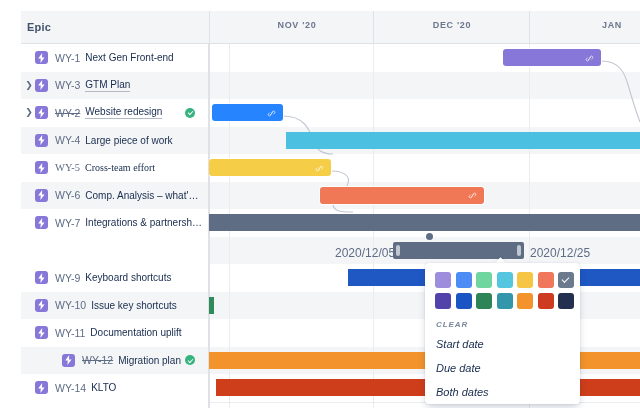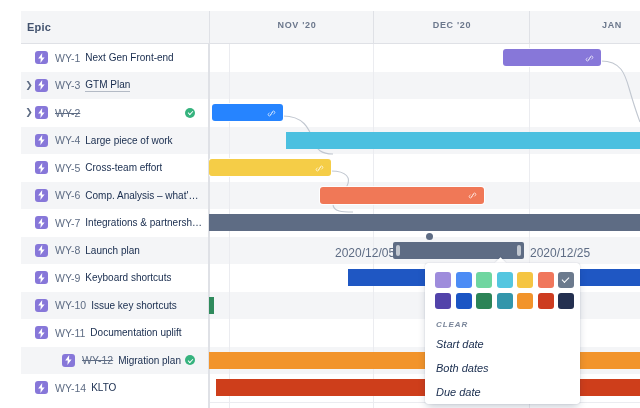--- a/index.html
+++ b/index.html
@@ -198,33 +198,34 @@
         <span class="title underline">GTM Plan</span>
       </div>
       <div class="sb-row " style="top: 55px;">
         <span class="caret">❯</span>
         <span class="epic-icon">
           <svg width="9" height="10" viewBox="0 0 9 10">
             <path d="M5.2 0 L1.2 5.4 H3.8 L3.4 10 L7.6 4.4 H5 Z" fill="#fff"></path>
           </svg>
         </span>
         <span class="key struck">WY-2</span>
+        <span class="title underline">Website redesign</span>
         <span class="donecheck"></span>
       </div>
       <div class="sb-row alt" style="top: 82.5px;">
         <span class="caret hidden">❯</span>
         <span class="epic-icon">
           <svg width="9" height="10" viewBox="0 0 9 10">
             <path d="M5.2 0 L1.2 5.4 H3.8 L3.4 10 L7.6 4.4 H5 Z" fill="#fff"></path>
           </svg>
         </span>
         <span class="key">WY-4</span>
         <span class="title">Large piece of work</span>
       </div>
-      <div class="sb-row " style="top: 110px;">
+      <div class="sb-row " style="top: 110px; font-family: Liberation Serif, serif;">
         <span class="caret hidden">❯</span>
         <span class="epic-icon">
           <svg width="9" height="10" viewBox="0 0 9 10">
             <path d="M5.2 0 L1.2 5.4 H3.8 L3.4 10 L7.6 4.4 H5 Z" fill="#fff"></path>
           </svg>
         </span>
         <span class="key">WY-5</span>
         <span class="title">Cross-team effort</span>
       </div>
       <div class="sb-row alt" style="top: 137.5px;">
@@ -239,30 +240,20 @@
       </div>
       <div class="sb-row " style="top: 165px;">
         <span class="caret hidden">❯</span>
         <span class="epic-icon">
           <svg width="9" height="10" viewBox="0 0 9 10">
             <path d="M5.2 0 L1.2 5.4 H3.8 L3.4 10 L7.6 4.4 H5 Z" fill="#fff"></path>
           </svg>
         </span>
         <span class="key">WY-7</span>
         <span class="title">Integrations &amp; partnership API</span>
-      </div>
-      <div class="sb-row alt" style="top: 192.5px;">
-        <span class="caret hidden">❯</span>
-        <span class="epic-icon">
-          <svg width="9" height="10" viewBox="0 0 9 10">
-            <path d="M5.2 0 L1.2 5.4 H3.8 L3.4 10 L7.6 4.4 H5 Z" fill="#fff"></path>
-          </svg>
-        </span>
-        <span class="key">WY-8</span>
-        <span class="title">Launch plan</span>
       </div>
       <div class="sb-row " style="top: 220px;">
         <span class="caret hidden">❯</span>
         <span class="epic-icon">
           <svg width="9" height="10" viewBox="0 0 9 10">
             <path d="M5.2 0 L1.2 5.4 H3.8 L3.4 10 L7.6 4.4 H5 Z" fill="#fff"></path>
           </svg>
         </span>
         <span class="key">WY-9</span>
         <span class="title">Keyboard shortcuts</span>
@@ -335,20 +326,20 @@
         <div class="sw" style="background: rgb(27, 85, 196);"></div>
         <div class="sw" style="background: rgb(44, 132, 87);"></div>
         <div class="sw" style="background: rgb(51, 150, 171);"></div>
         <div class="sw" style="background: rgb(242, 148, 43);"></div>
         <div class="sw" style="background: rgb(205, 60, 32);"></div>
         <div class="sw" style="background: rgb(36, 48, 80);"></div>
       </div>
     <div class="dd-clear">CLEAR</div>
     <div id="ddItems">
         <div class="dd-item">Start date</div>
+        <div class="dd-item">Due date</div>
         <div class="dd-item">Both dates</div>
-        <div class="dd-item">Due date</div>
       </div>
   </div>
 
   <div class="frame-top"></div>
   <div class="frame-left"></div>
 </div>
 
 </body></html>

